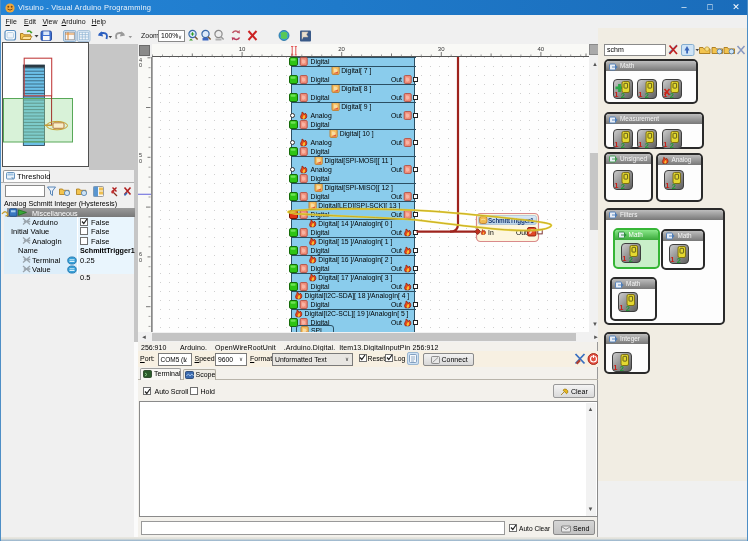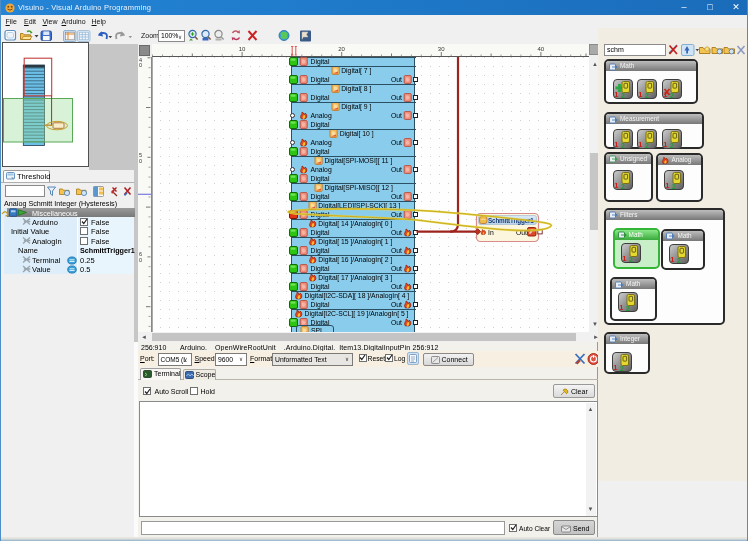--- a/index.html
+++ b/index.html
@@ -237,21 +237,21 @@
         <ellipse cx="5" cy="4.5" rx="4.3" ry="3.6" fill="#38a0d8" stroke="#1a70a8" stroke-width="0.8"></ellipse>
         <rect x="2.5" y="3.3" width="5" height="1" fill="#d8f0fa"></rect>
         <rect x="2.5" y="5" width="5" height="1" fill="#d8f0fa"></rect>
       </svg>
  <div class="abs t75" style="left:79px;top:85.5px">0.25</div>
  <svg class="abs" style="left:66px;top:95px" width="10" height="9" viewBox="0 0 10 9">
         <ellipse cx="5" cy="4.5" rx="4.3" ry="3.6" fill="#38a0d8" stroke="#1a70a8" stroke-width="0.8"></ellipse>
         <rect x="2.5" y="3.3" width="5" height="1" fill="#d8f0fa"></rect>
         <rect x="2.5" y="5" width="5" height="1" fill="#d8f0fa"></rect>
       </svg>
- <div class="abs t75" style="left:79px;top:95px">0.5</div>
+ <div class="abs t75" style="left:79px;top:103px">0.5</div>
 </div>
 
 <div id="cornerbox">
       <div class="in"></div>
     </div>
 <div id="hruler">
  <svg class="abs" style="left:0;top:0" width="437" height="13" viewBox="0 0 437 13">
   <g fill="#333" font-size="6" font-family="Liberation Sans">
    <text x="90" y="7" text-anchor="middle">10</text>
    <text x="189.6" y="7" text-anchor="middle">20</text>

